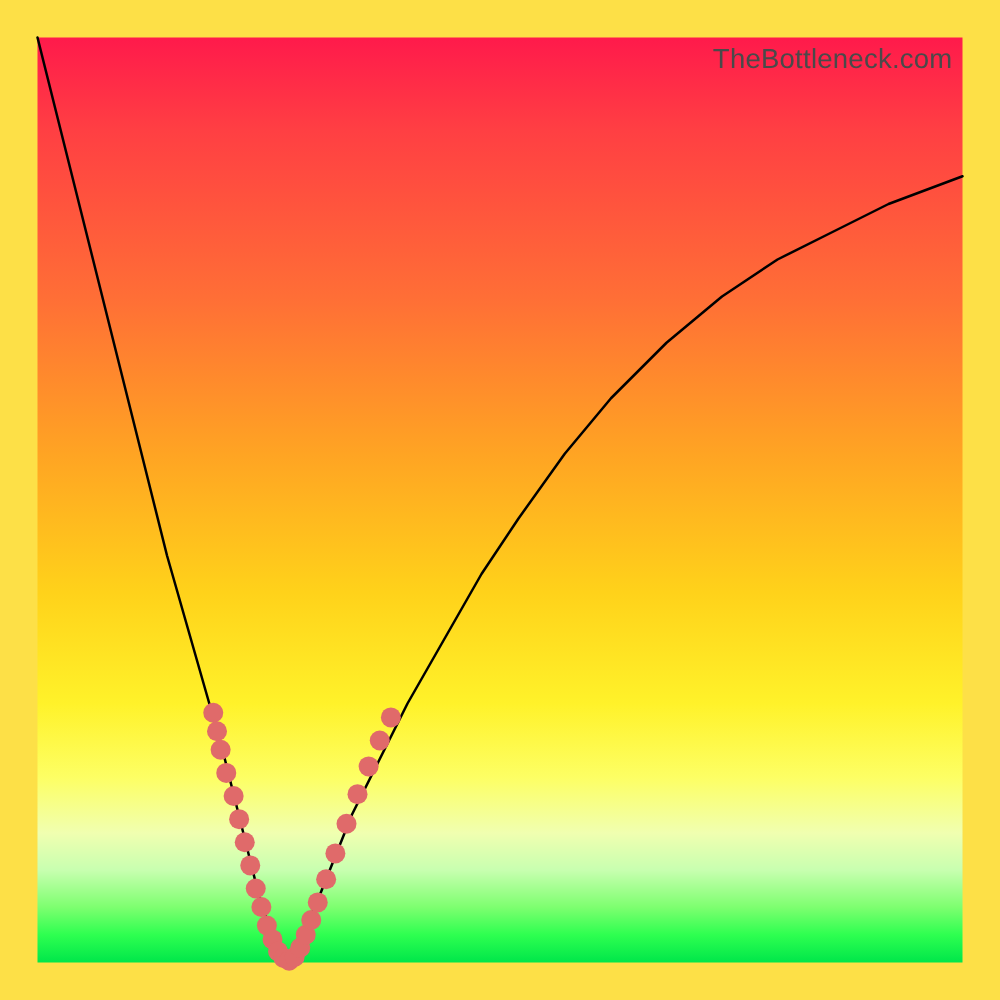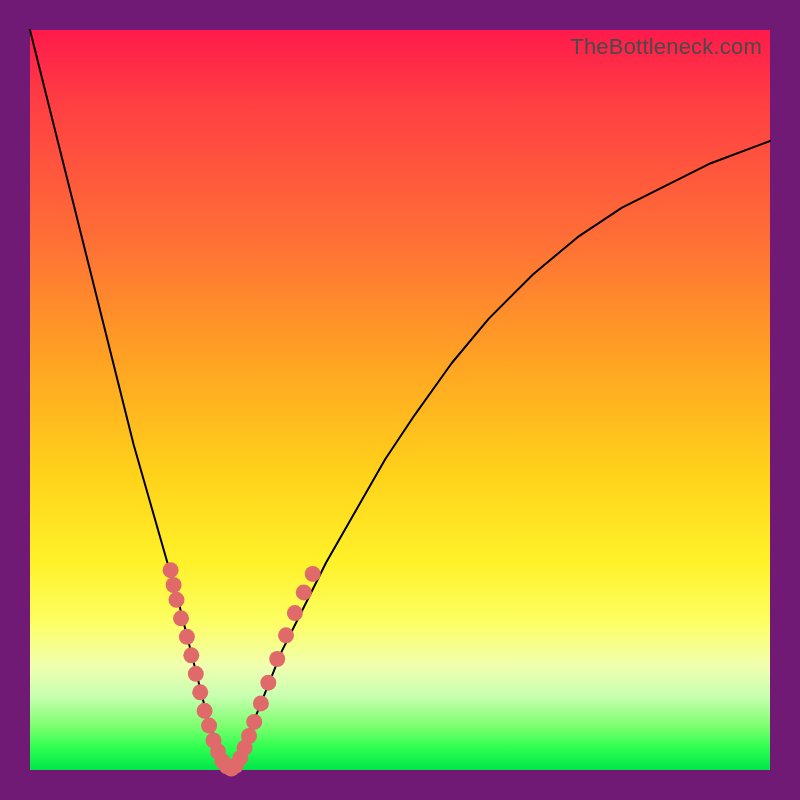--- a/index.html
+++ b/index.html
@@ -8,21 +8,21 @@
     width: 800px;
     height: 800px;
     overflow: hidden;
     background: #000;
     font-family: Arial, Helvetica, sans-serif;
   }
   .frame {
     position: relative;
     width: 800px;
     height: 800px;
-    background: #701a75;
+    background: #fde047;
   }
   .plot {
     position: absolute;
     left: 30px;
     top: 30px;
     width: 740px;
     height: 740px;
     
     background: linear-gradient(
       to bottom,

